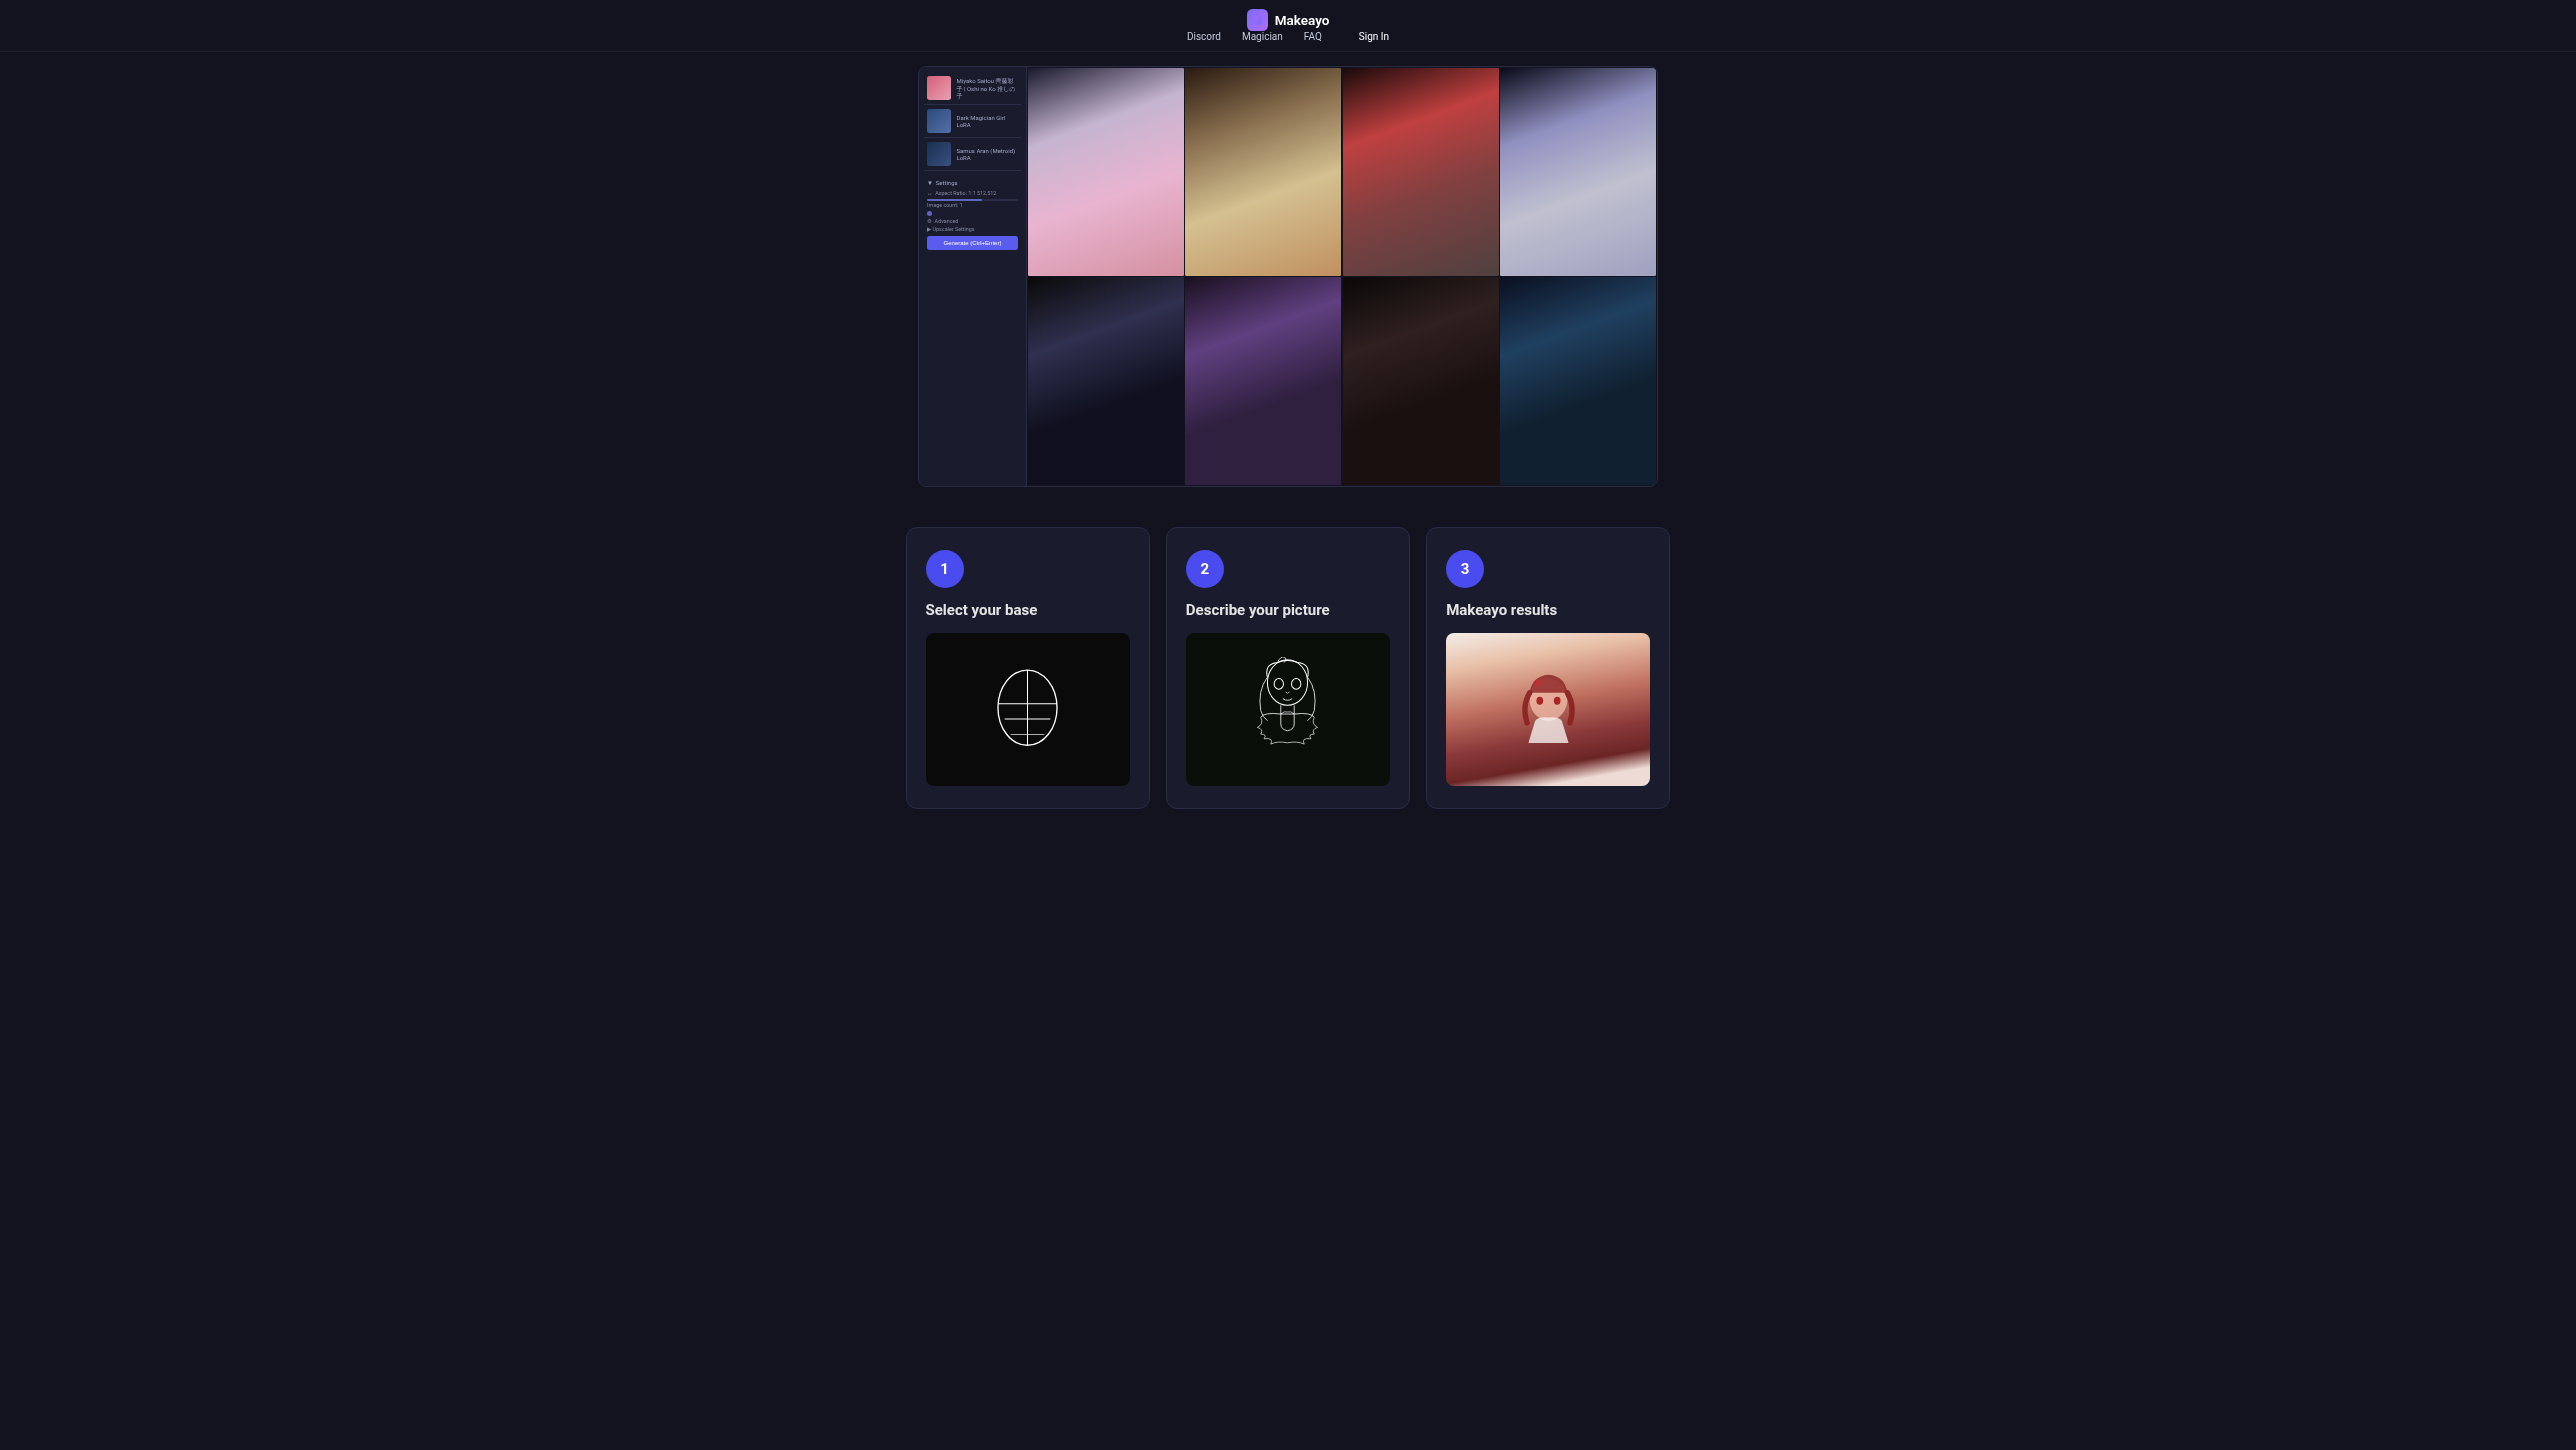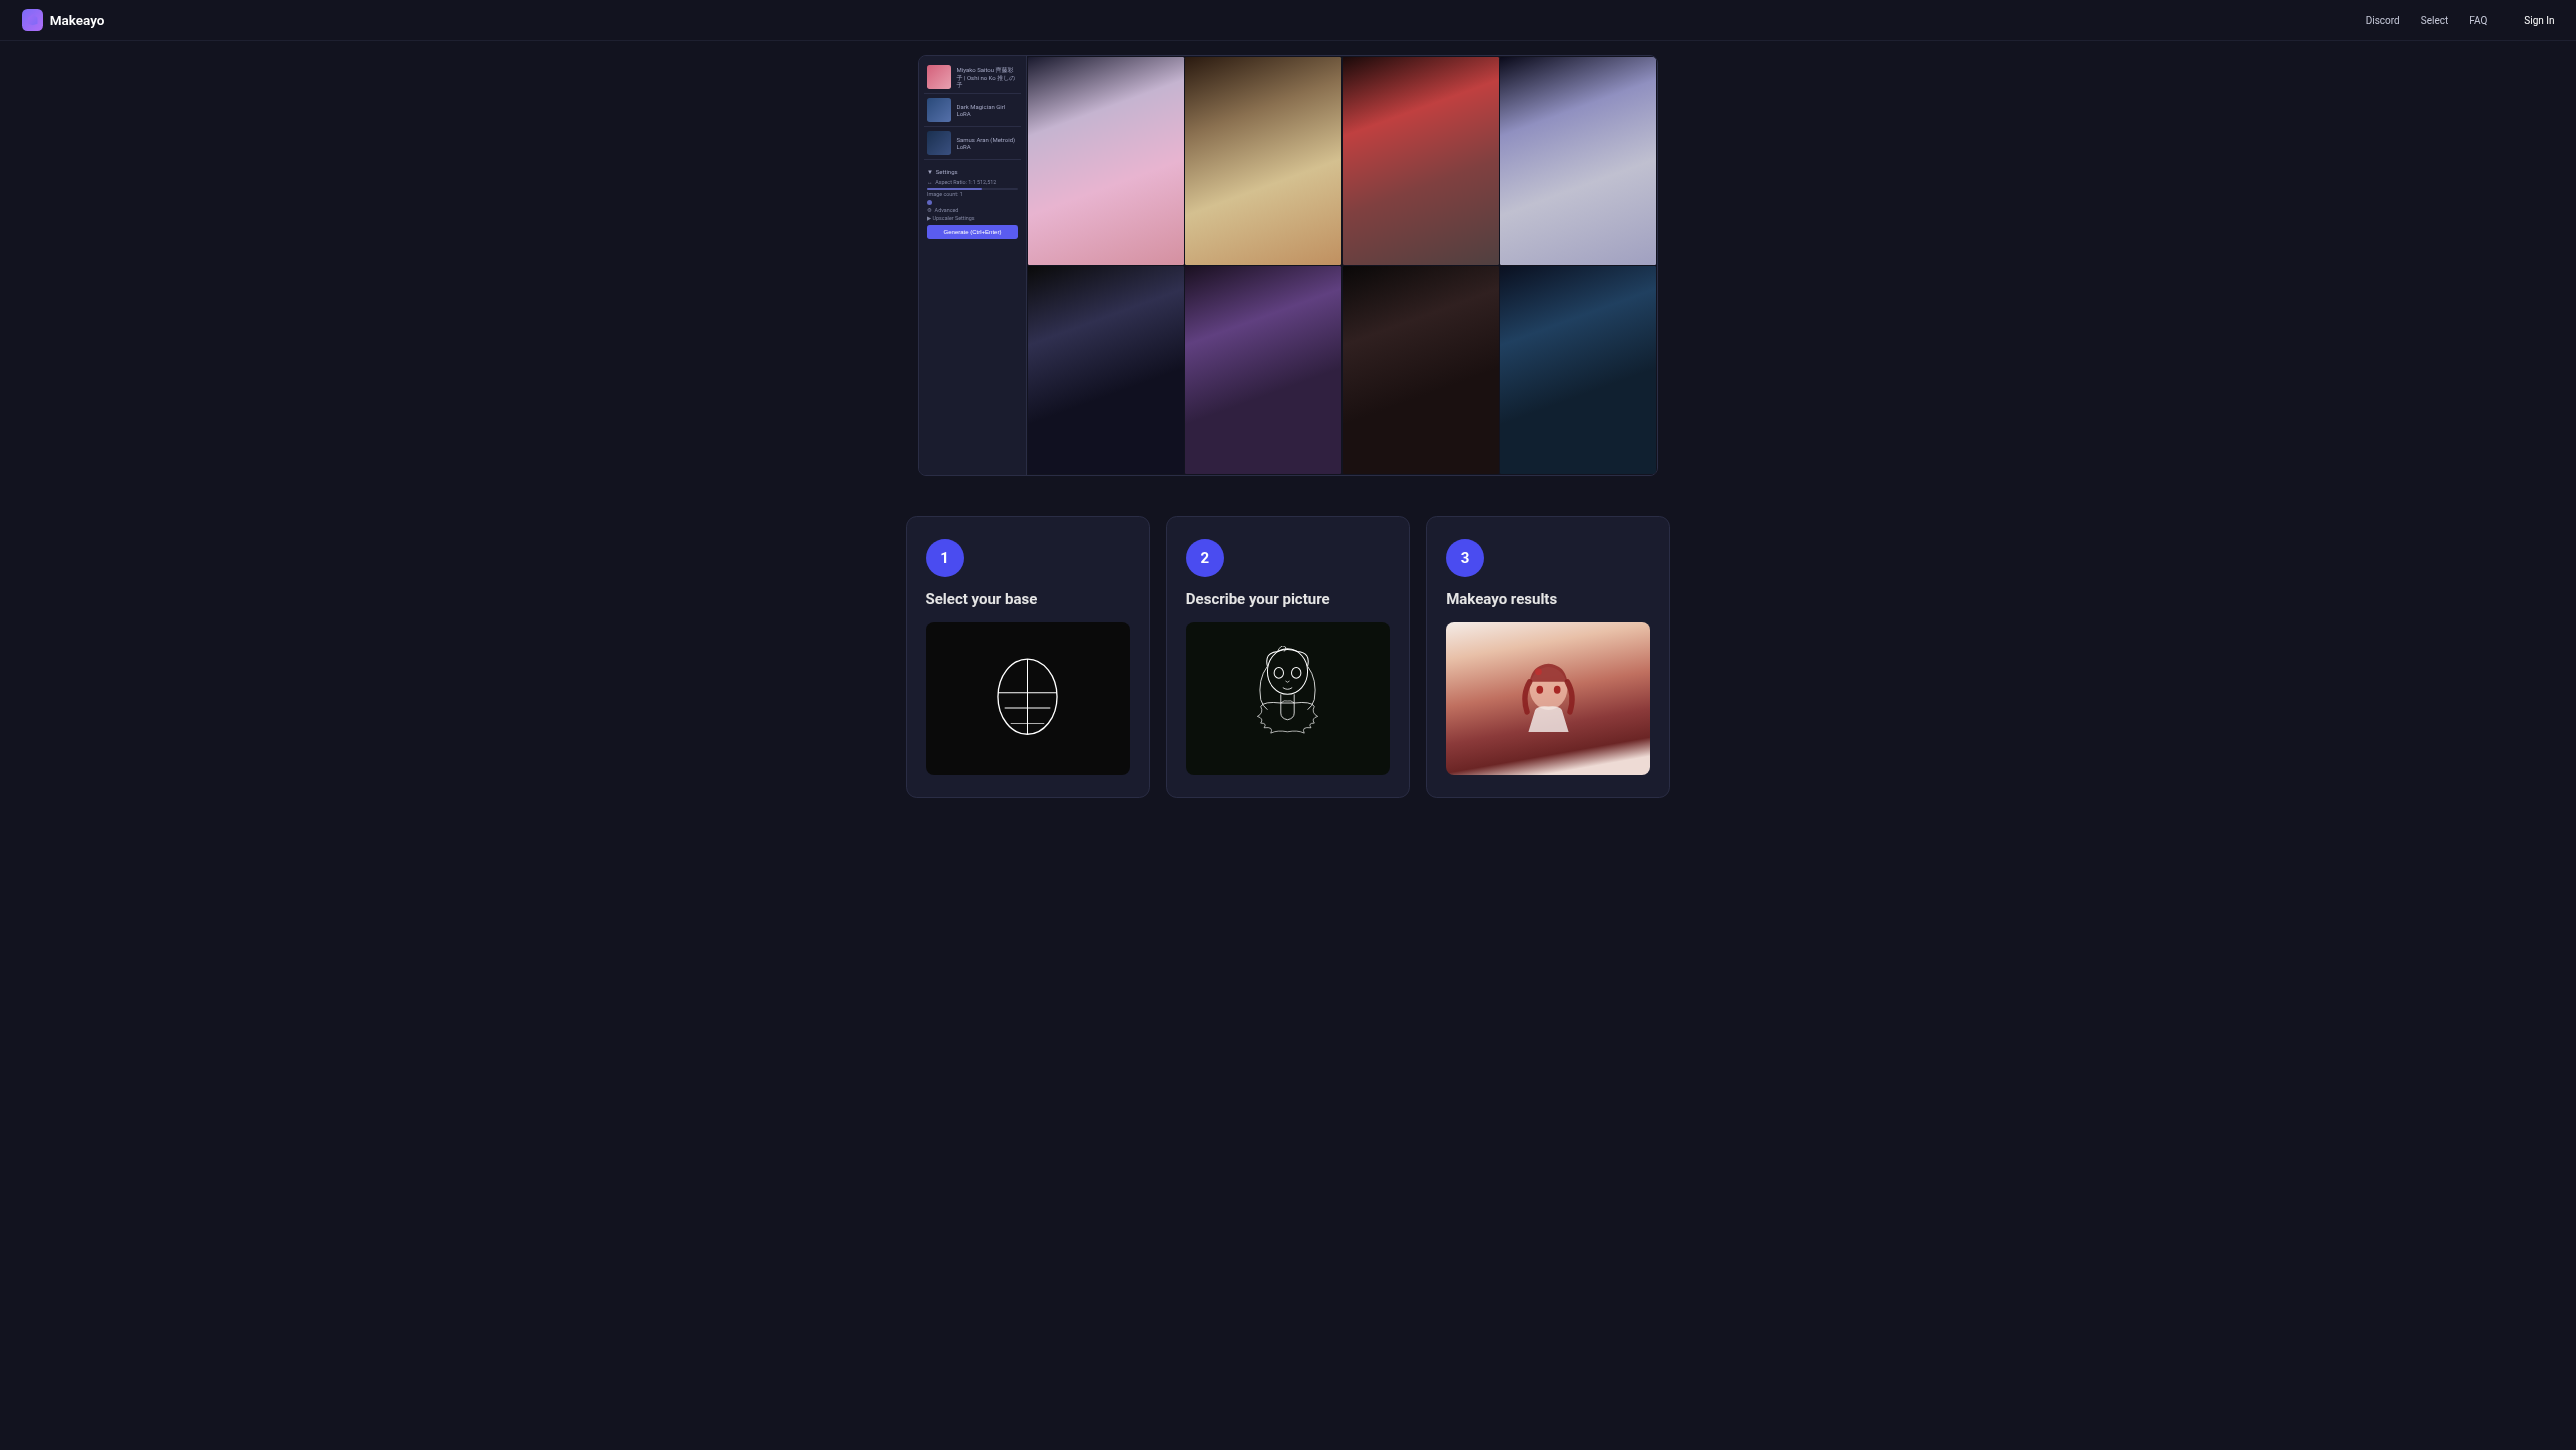--- a/index.html
+++ b/index.html
@@ -15,20 +15,21 @@
     .navbar {
       display: flex;
       align-items: center;
       justify-content: space-between;
       padding: 9.4px 21.5px;
       background-color: #12131f;
       border-bottom: 0.7px solid #1e2030;
       position: sticky;
       top: 0;
       z-index: 100;
+      flex-direction: column;
     }
 
     .navbar-brand {
       display: flex;
       align-items: center;
       gap: 6.7px;
       cursor: pointer;
     }
 
     .brand-logo {
@@ -320,21 +321,21 @@
               <stop offset="0%" stop-color="#a06af7"></stop>
               <stop offset="100%" stop-color="#7c6af7"></stop>
             </linearGradient>
           </defs>
       </svg>
     </div>
     <span class="brand-name">Makeayo</span>
   </div>
   <div class="navbar-links">
     <a class="nav-link">Discord</a>
-    <a class="nav-link">Select</a>
+    <a class="nav-link">Magician</a>
     <a class="nav-link">FAQ</a>
     <a class="nav-signin">Sign In</a>
   </div>
 </nav>
 
 <section class="hero-section">
   <div class="app-preview">
 
     <div class="sidebar-panel">
 

